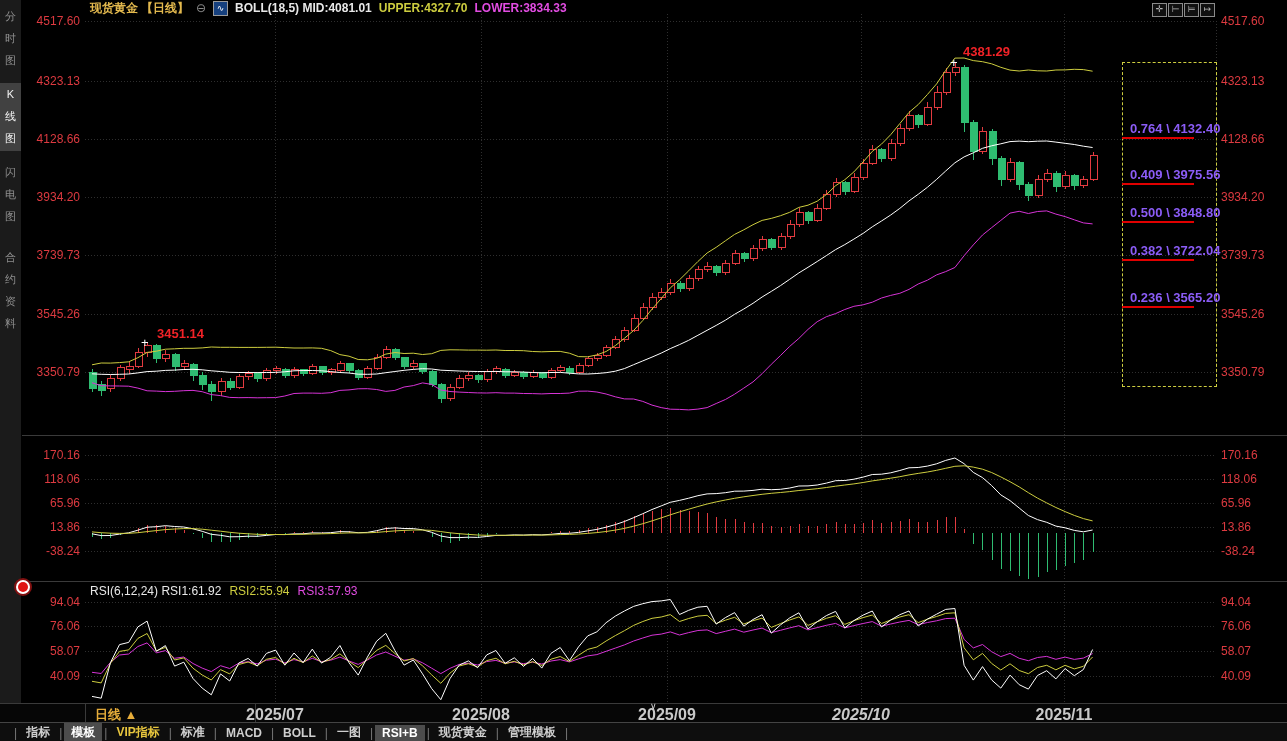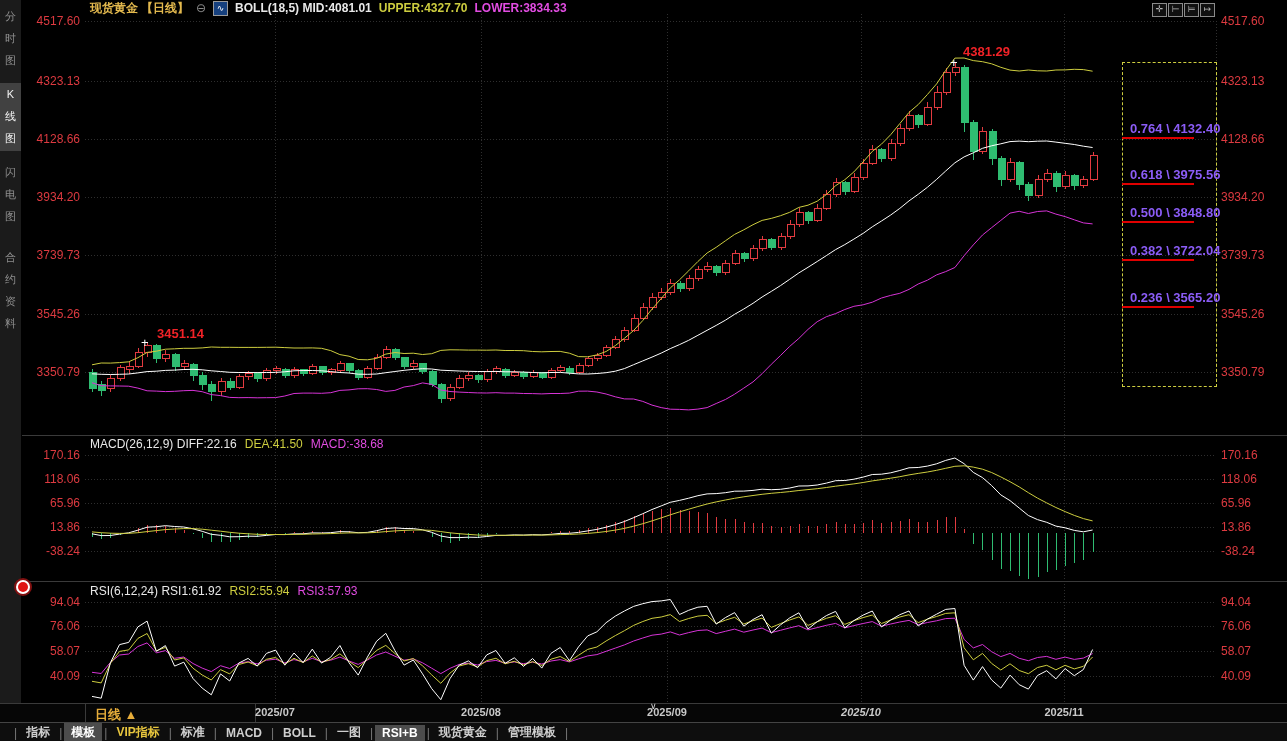--- a/index.html
+++ b/index.html
@@ -35,21 +35,21 @@
   .fib-txt{color:#8b5cf6;font-size:13px;font-weight:bold;padding-left:8px;white-space:nowrap;}
   .fib-line{height:0;border-bottom:2px solid #e00000;width:72px;margin-top:1px;}
   
   .hsep{position:absolute;height:1px;background:#3a3a3a;}
   
   #dateband{position:absolute;left:0;top:703px;width:1287px;height:18px;background:#060606;
             border-top:1px solid #3a3a3a;border-bottom:1px solid #3a3a3a;}
   #period-btn{position:absolute;left:95px;top:2px;color:#e7ad3a;font-size:13px;font-weight:bold;cursor:pointer;}
   .vline{position:absolute;top:0;width:1px;height:18px;background:#3a3a3a;}
   .month{position:absolute;top:2px;width:80px;margin-left:-40px;text-align:center;color:#c9c9c9;
-         font-size:11px;font-weight:bold;}
+         font-size:16px;font-weight:bold;}
   .caret{position:absolute;top:-3px;color:#d8d8d8;font-size:9px;}
   
   #toolbar{position:absolute;left:0;top:722px;width:1287px;height:19px;background:#0e0e0e;
            border-top:1px solid #444;display:flex;align-items:center;padding-left:12px;font-size:12px;}
   .tb-sep{color:#787878;padding:0 2px;}
   .tb-item{color:#cfcfcf;padding:1px 7px;cursor:pointer;font-weight:bold;white-space:nowrap;}
   .tb-item.sel{background:#4c4c4c;color:#fff;}
   .tb-item.vip{color:#e8c63e;}
   
   #watermark{position:absolute;left:1154px;top:682px;color:#fff;font-size:36px;letter-spacing:2px;}
@@ -586,45 +586,40 @@
     <span class="mag">LOWER:3834.33</span>
   </div>
 
   <div id="topright-icons">
       <div class="tr-ico" style="left:1152px;">✛</div>
       <div class="tr-ico" style="left:1168px;">⊢</div>
       <div class="tr-ico" style="left:1184px;">⊨</div>
       <div class="tr-ico" style="left:1200px;">↦</div>
     </div>
 
-  <div class="ind-header" style="top:437px;">
-    <span class="wht"><span>MACD(26,12,9)</span> <span>DIFF:22.16</span></span>
-    <span class="yel">DEA:41.50</span>
-    <span class="mag">MACD:-38.68</span>
-  </div>
 
   <div class="ind-header" style="top:584px;">
     <span class="wht"><span>RSI(6,12,24)</span> <span>RSI1:61.92</span></span>
     <span class="yel">RSI2:55.94</span>
     <span class="mag">RSI3:57.93</span>
   </div>
 
   <div class="hsep" style="left:22px;top:435px;width:1265px;"></div>
   <div class="hsep" style="left:22px;top:581px;width:1265px;"></div>
 
   <div id="hot-ico"></div>
 
   <div id="fib-box" style="left: 1122px; top: 62px; width: 93px; height: 323px;"></div>
   <div id="fib-rows">
       <div class="fib-row" style="top:121px;">
         <div class="fib-txt" style="">0.764 \ 4132.40</div>
         <div class="fib-line" style=""></div>
       </div>
       <div class="fib-row" style="top:167px;">
-        <div class="fib-txt" style="">0.618 \ 3975.56</div>
+        <div class="fib-txt" style="">0.409 \ 3975.56</div>
         <div class="fib-line" style=""></div>
       </div>
       <div class="fib-row" style="top:205px;">
         <div class="fib-txt" style="">0.500 \ 3848.80</div>
         <div class="fib-line" style=""></div>
       </div>
       <div class="fib-row" style="top:243px;">
         <div class="fib-txt" style="">0.382 \ 3722.04</div>
         <div class="fib-line" style=""></div>
       </div>

